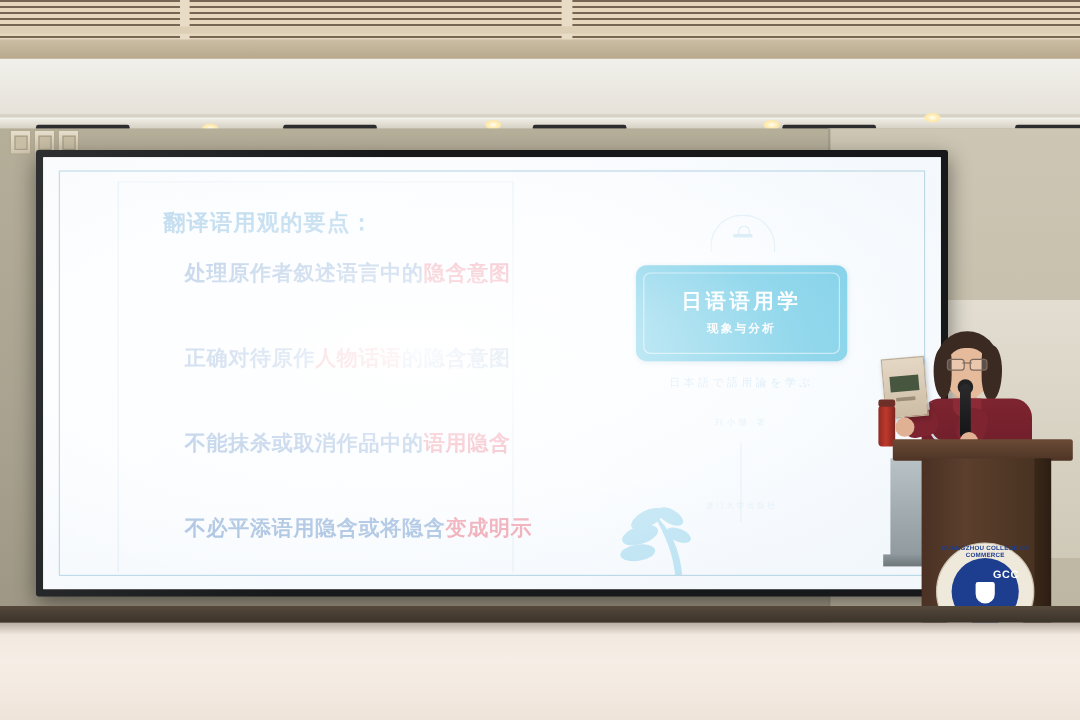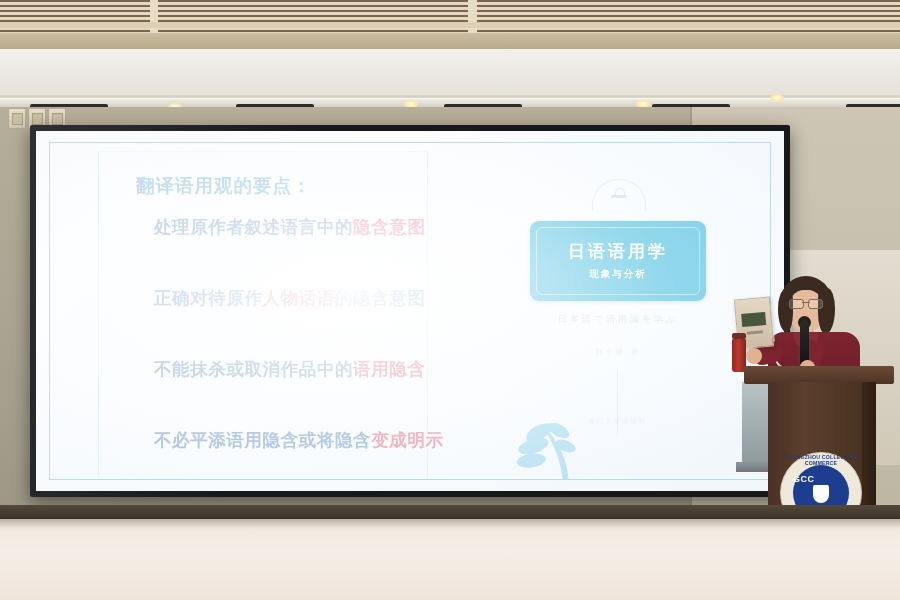--- a/index.html
+++ b/index.html
@@ -313,21 +313,21 @@
   }
   .emblem-ring{
     position:absolute;inset:0;border-radius:50%;
     background:#efe9dc;border:1px solid #cfc6b2;
   }
   .emblem-inner{
     position:absolute;left:13px;top:13px;width:56px;height:56px;border-radius:50%;
     background:#1d3d8f;
   }
   .emblem-gcc{
-    position:absolute;left:0;right:0;top:9px;text-align:left;
+    position:absolute;left:0;right:0;top:9px;text-align:right;
     font-size:9px;font-weight:700;color:#ffffff;letter-spacing:.5px;
   }
   .emblem-shield{
     position:absolute;left:20px;top:20px;width:16px;height:18px;
     background:#ffffff;border-radius:2px 2px 8px 8px;
   }
   .emblem-cn{
     position:absolute;left:0;right:0;bottom:4px;text-align:center;
     font-size:5px;color:#ffffff;letter-spacing:.5px;
   }

